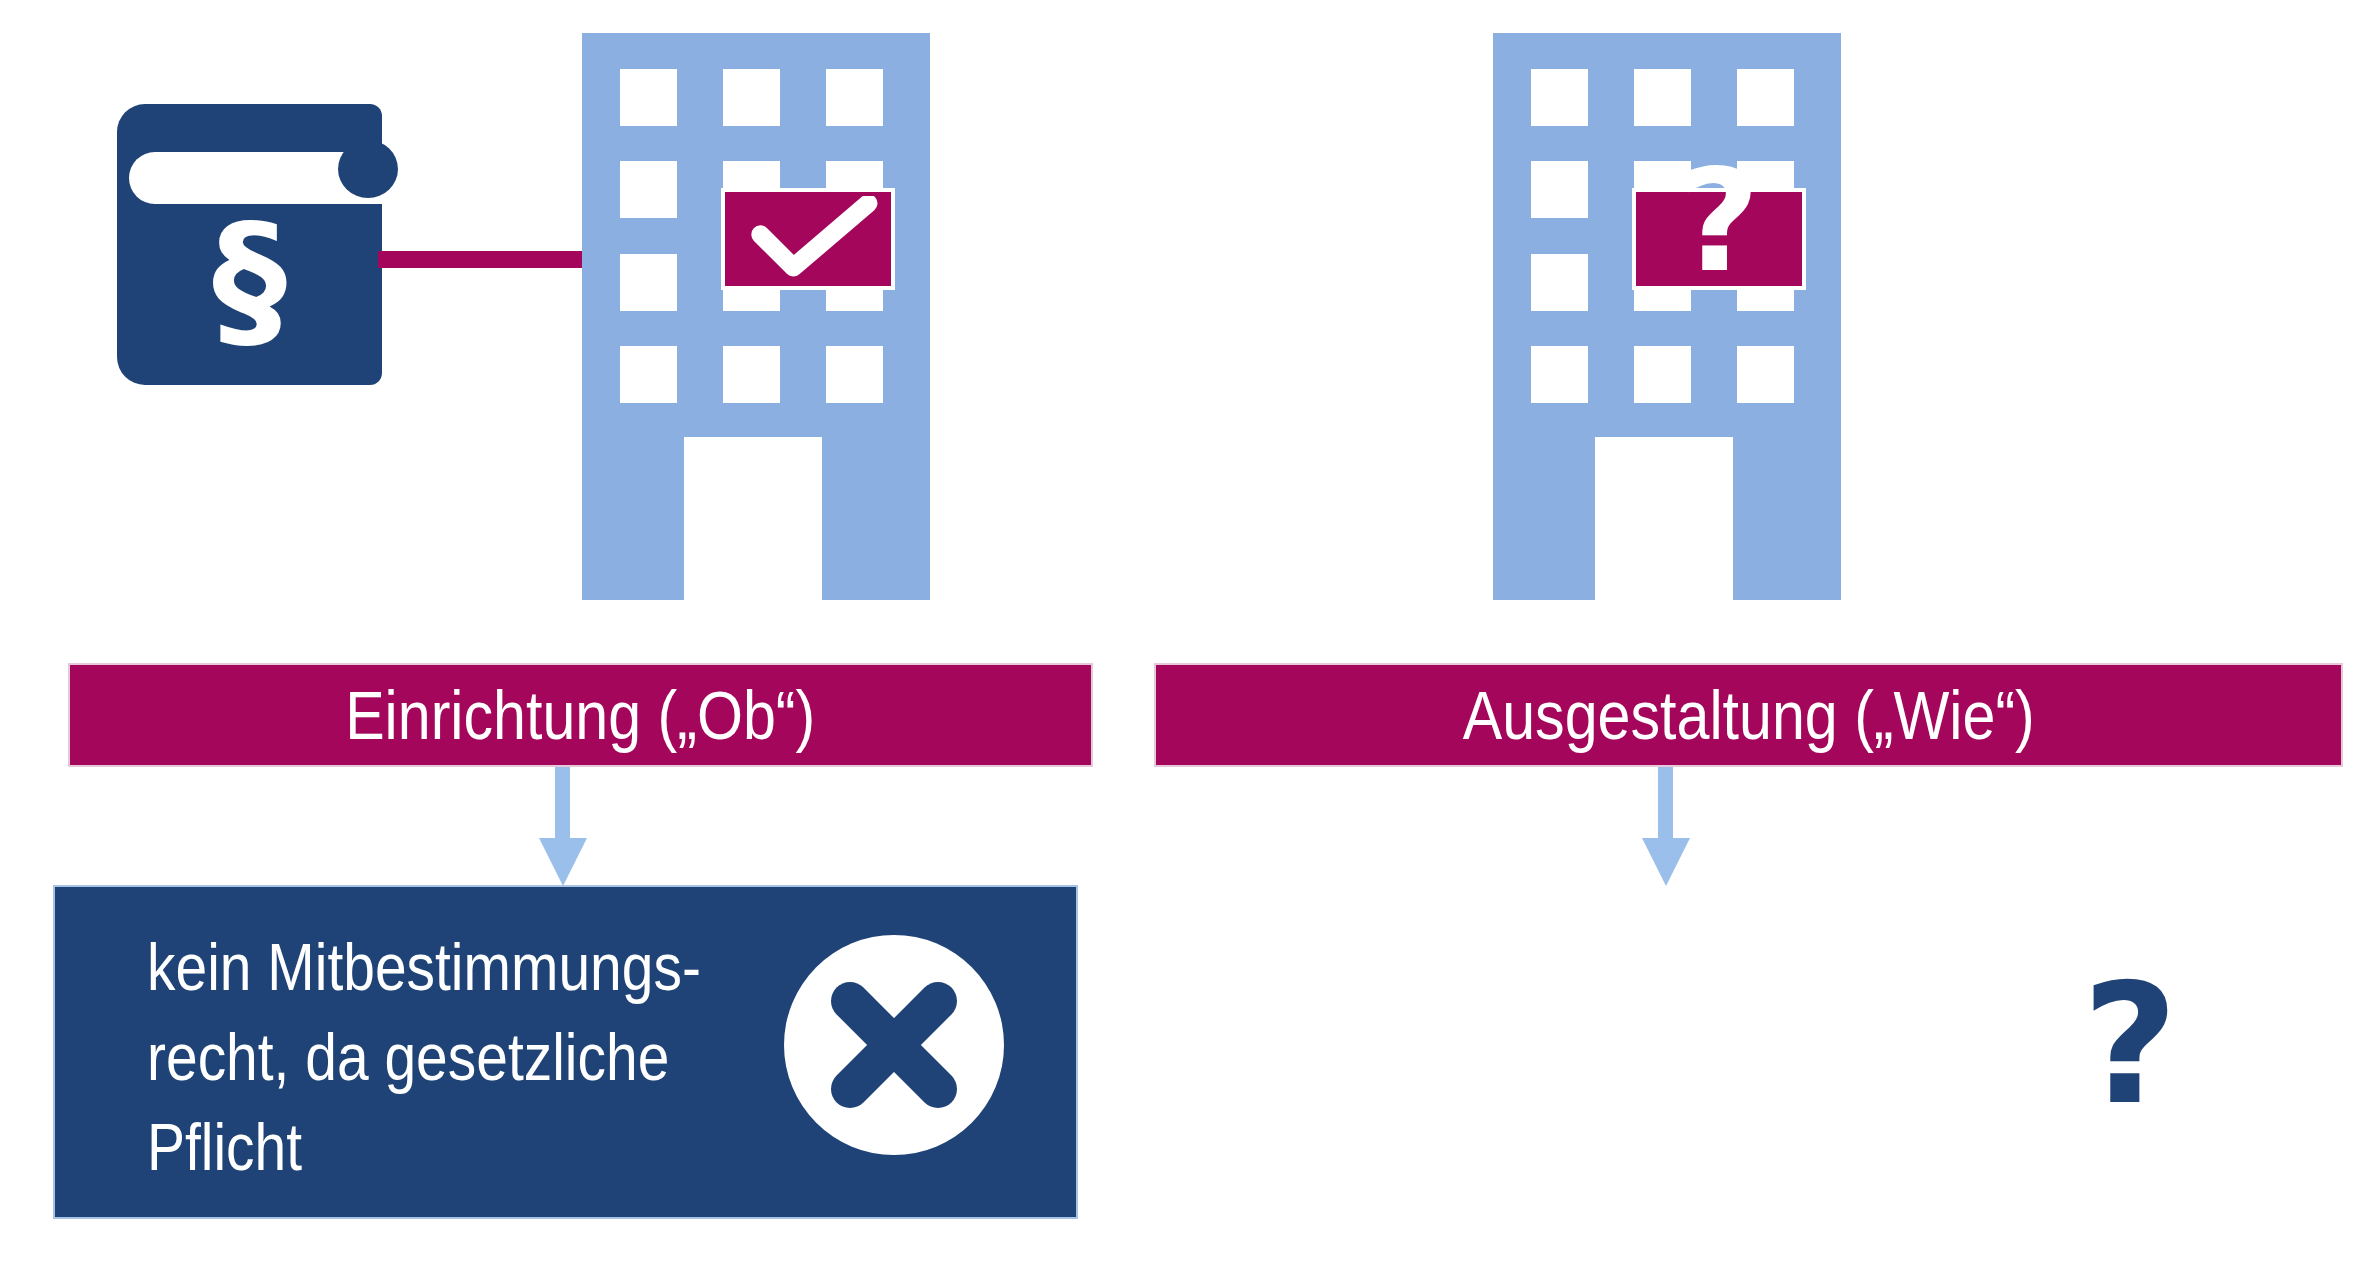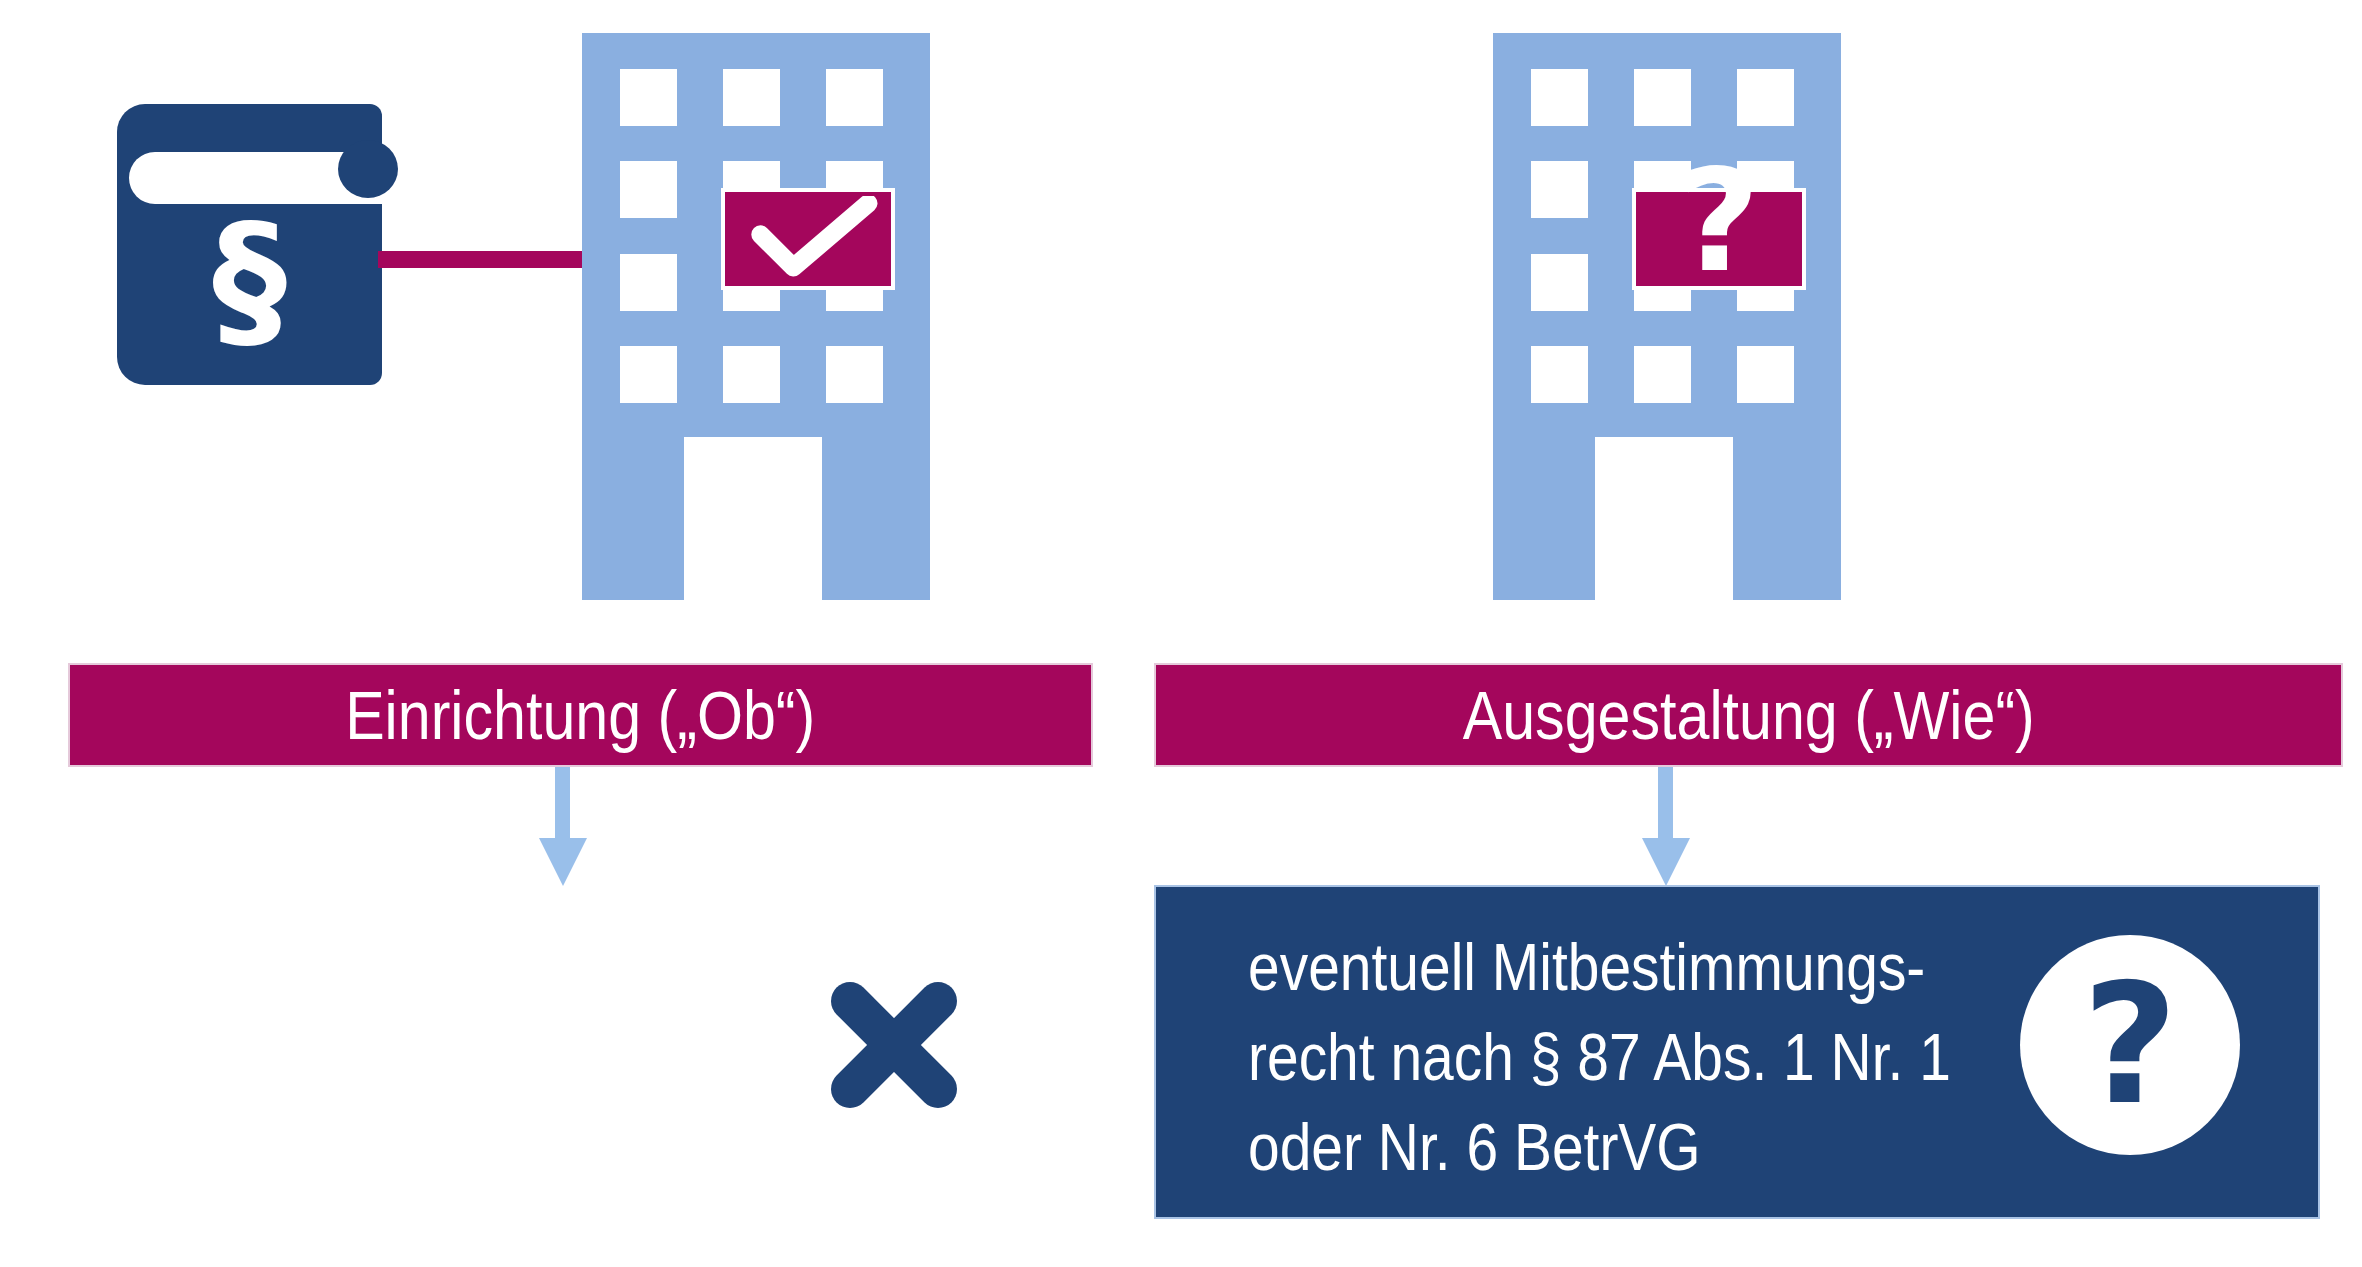--- a/index.html
+++ b/index.html
@@ -134,31 +134,31 @@
 
   <div class="v-left">
     <div class="v-arrow-shaft"></div>
     <div class="v-arrow-head"></div>
   </div>
   <div class="v-right">
     <div class="v-arrow-shaft"></div>
     <div class="v-arrow-head"></div>
   </div>
 
+  <div class="result left">
+    <div class="result-text">
+      <span>kein Mitbestimmungs-</span>
+      <span>recht, da gesetzliche</span>
+      <span>Pflicht</span>
+    </div>
+  </div>
   <div class="status-circle left">
     <svg width="220" height="220" viewBox="0 0 220 220">
       <line x1="66" y1="66" x2="154" y2="154" stroke="#1F4376" stroke-width="38" stroke-linecap="round"></line>
       <line x1="154" y1="66" x2="66" y2="154" stroke="#1F4376" stroke-width="38" stroke-linecap="round"></line>
     </svg>
   </div>
 
-  <div class="result right">
-    <div class="result-text">
-      <span>eventuell Mitbestimmungs-</span>
-      <span>recht nach § 87 Abs. 1 Nr. 1</span>
-      <span>oder Nr. 6 BetrVG</span>
-    </div>
-  </div>
   <div class="status-circle right">
     <span class="qmark">?</span>
   </div>
 
 </div>
 
 </body></html>

